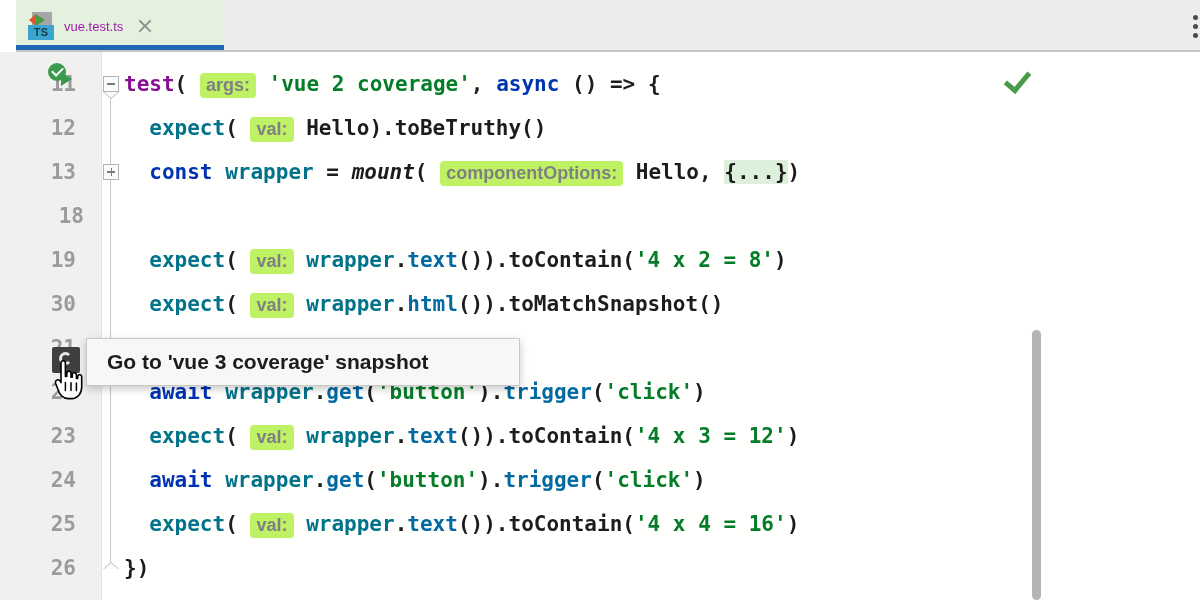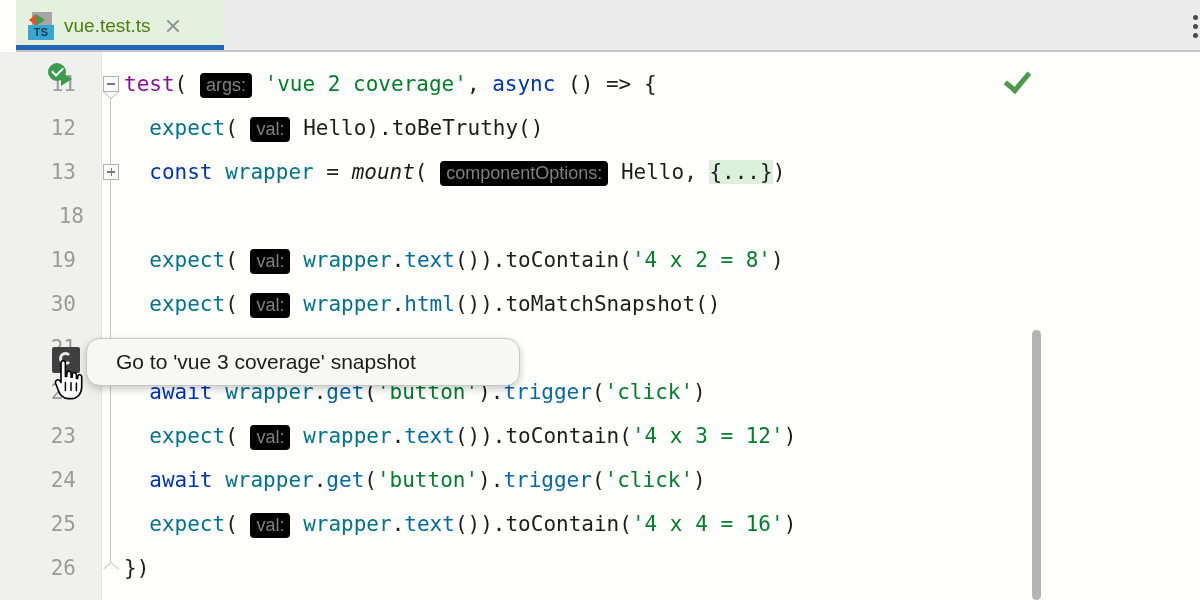--- a/index.html
+++ b/index.html
@@ -87,22 +87,22 @@
     background: #3aa6d0;
     color: #1d3c4a;
     font-family: "Liberation Sans", sans-serif;
     font-size: 11px;
     font-weight: bold;
     line-height: 15px;
     text-align: center;
     letter-spacing: 0.3px;
   }
   .tab-title {
-    font-size: 19px;
-    color: #4d7c0f;
+    font-size: 13px;
+    color: #a21caf;
     font-family: "Liberation Sans", sans-serif;
     white-space: nowrap;
   }
   .tab-close {
     margin-left: 12px;
     width: 20px; height: 20px;
     position: relative;
     flex: 0 0 auto;
     cursor: pointer;
   }
@@ -135,20 +135,21 @@
   }
 
   
   .editor {
     position: absolute;
     top: 52px; left: 0;
     width: 1044px;
     height: 548px;
     background: #fffffe;
     overflow: hidden;
+    font-weight: bold;
   }
   .gutter {
     position: absolute;
     left: 0; top: 0;
     width: 101px; height: 548px;
     background: #f0f0ef;
   }
   .gutter-sep {
     position: absolute;
     left: 101px; top: 0;
@@ -191,21 +192,21 @@
   .t-kw       { color: #0033b3; }
   .t-fn-test  { color: #871094; }
   .t-fn       { color: #00728a; }
   .t-str      { color: #047d29; }
   .t-ident    { color: #00728a; }
   .t-method   { color: #0369a1; }
   .t-plain    { color: #1c1c1c; }
   .t-italic   { font-style: italic; color: #1c1c1c; }
 
   .hint {
-    background: #000000;
+    background: #bef264;
     color: #808080;
     font-family: "Liberation Sans", sans-serif;
     font-size: 18px;
     border-radius: 4px;
     padding: 2px 6px 3px 6px;
   }
   .fold-chip {
     background: #dcf0dc;
     color: #1c1c1c;
   }
@@ -316,25 +317,25 @@
     border-right-color: transparent;
   }
 
   
   .tooltip {
     position: absolute;
     left: 86px; top: 286px;
     width: 434px; height: 48px;
     background: #f7f7f6;
     border: 1px solid #c7c7c7;
-    border-radius: 14px;
+    border-radius: 1px;
     box-shadow: 0 3px 9px rgba(0,0,0,0.22);
     display: flex;
     align-items: center;
-    padding-left: 29px;
+    padding-left: 20px;
     box-sizing: border-box;
     font-family: "Liberation Sans", sans-serif;
     font-size: 21px;
     color: #1c1c1c;
     white-space: nowrap;
   }
 
   
   .cursor {
     position: absolute;

